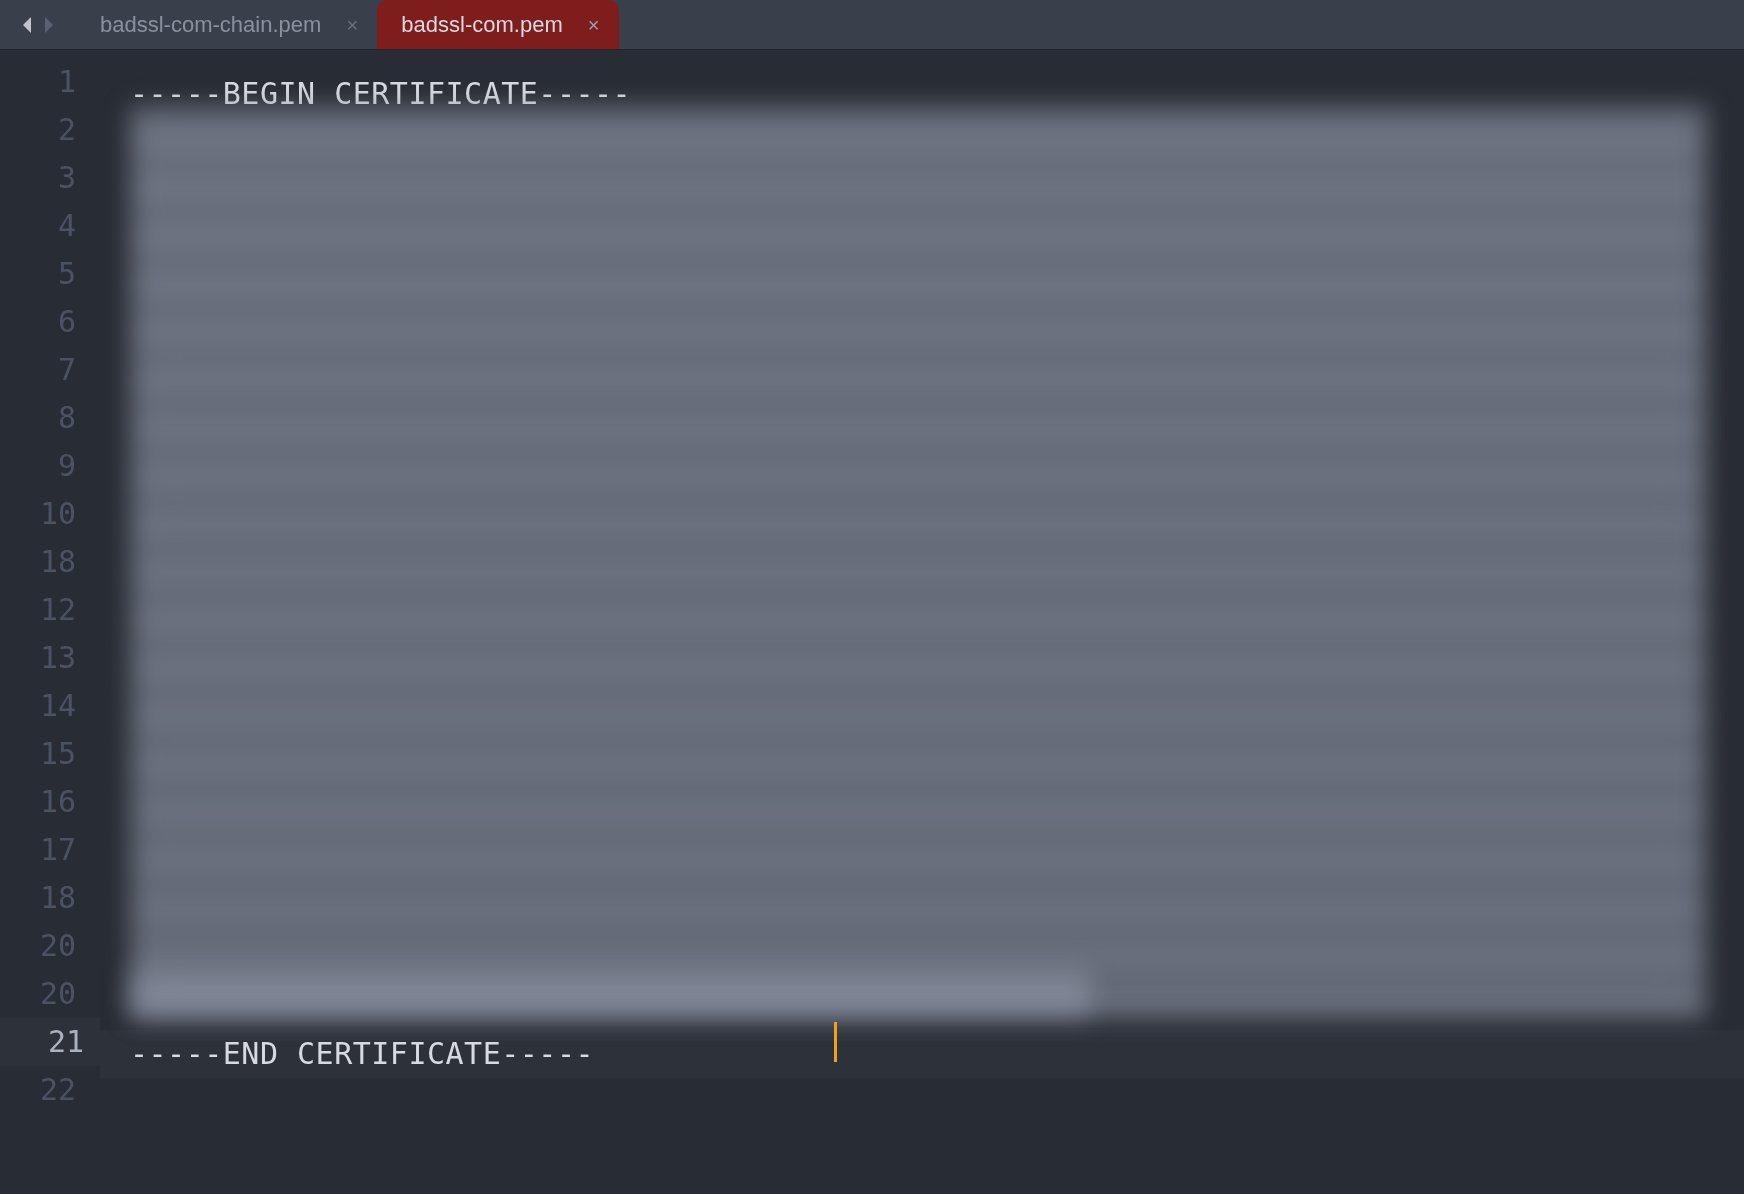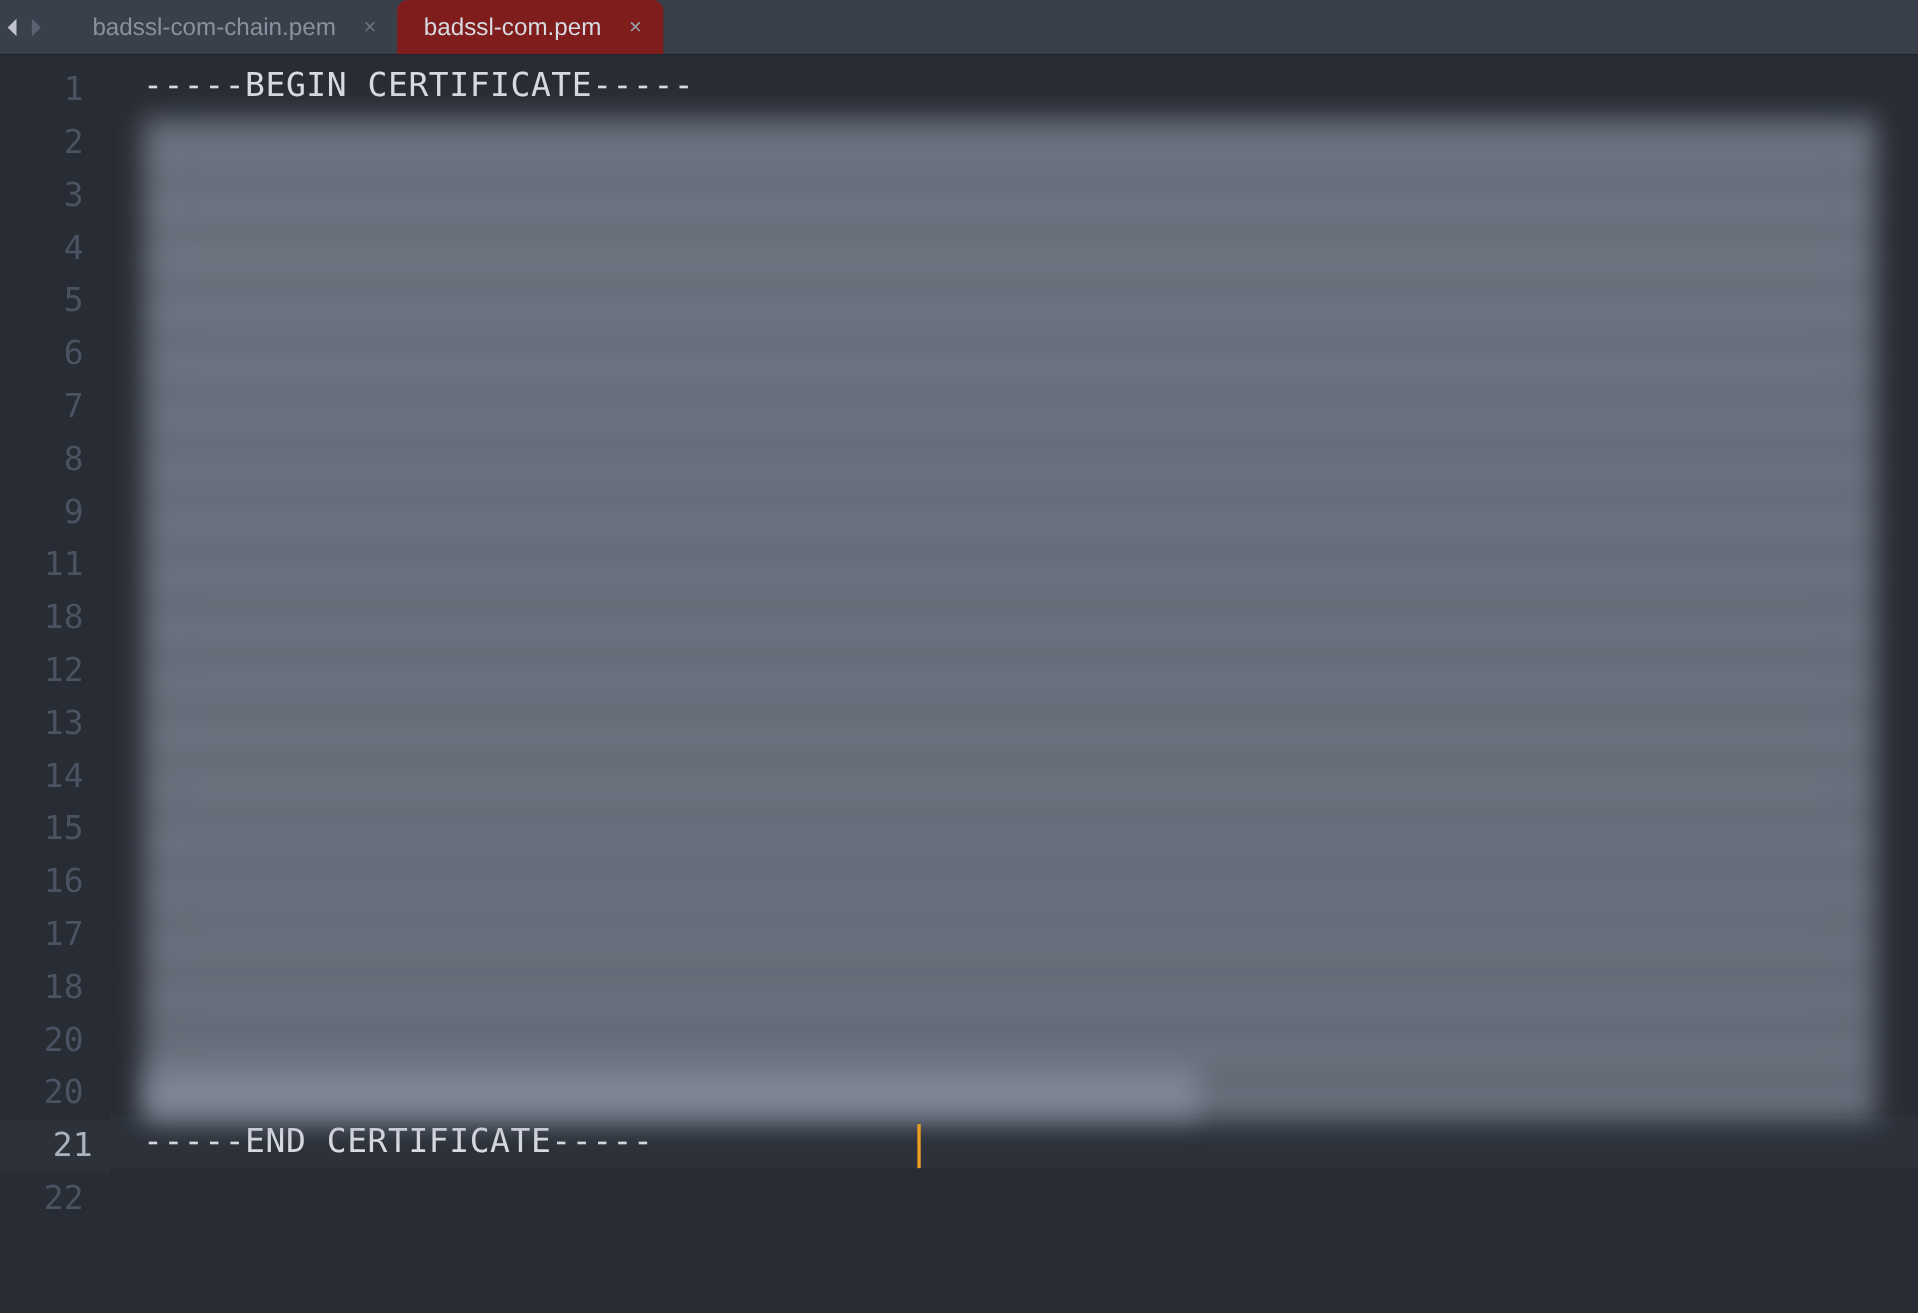--- a/index.html
+++ b/index.html
@@ -14,21 +14,21 @@
       width: 1744px;
       height: 1194px;
       overflow: hidden;
       position: relative;
     }
     .titlebar {
       height: 50px;
       background: #3a404b;
       display: flex;
       align-items: center;
-      padding-left: 4px;
+      padding-left: 20px;
       border-bottom: 1px solid #21252b;
     }
     .nav-arrows {
       display: flex;
       gap: 4px;
       margin-right: 20px;
     }
     .nav-arrow {
       width: 16px;
       height: 16px;
@@ -104,21 +104,21 @@
     }
     .gutter .line-number.current {
       color: #abb2bf;
       background: #2c313a;
       margin-right: -24px;
       padding-right: 24px;
       padding-left: 48px;
     }
     .code-area {
       flex: 1;
-      padding-top: 4px;
+      padding-top: 20px;
       font-family: "Menlo", "Consolas", monospace;
       font-size: 30px;
       line-height: 48px;
       position: relative;
       padding-left: 30px;
     }
     .code-line {
       height: 48px;
       color: #d7dae0;
       white-space: pre;
@@ -212,21 +212,21 @@
   <div class="gutter" id="gutter">
       <div class="line-number">1</div>
       <div class="line-number">2</div>
       <div class="line-number">3</div>
       <div class="line-number">4</div>
       <div class="line-number">5</div>
       <div class="line-number">6</div>
       <div class="line-number">7</div>
       <div class="line-number">8</div>
       <div class="line-number">9</div>
-      <div class="line-number">11</div>
+      <div class="line-number">10</div>
       <div class="line-number">18</div>
       <div class="line-number">12</div>
       <div class="line-number">13</div>
       <div class="line-number">14</div>
       <div class="line-number">15</div>
       <div class="line-number">16</div>
       <div class="line-number">17</div>
       <div class="line-number">18</div>
       <div class="line-number">20</div>
       <div class="line-number">20</div>

